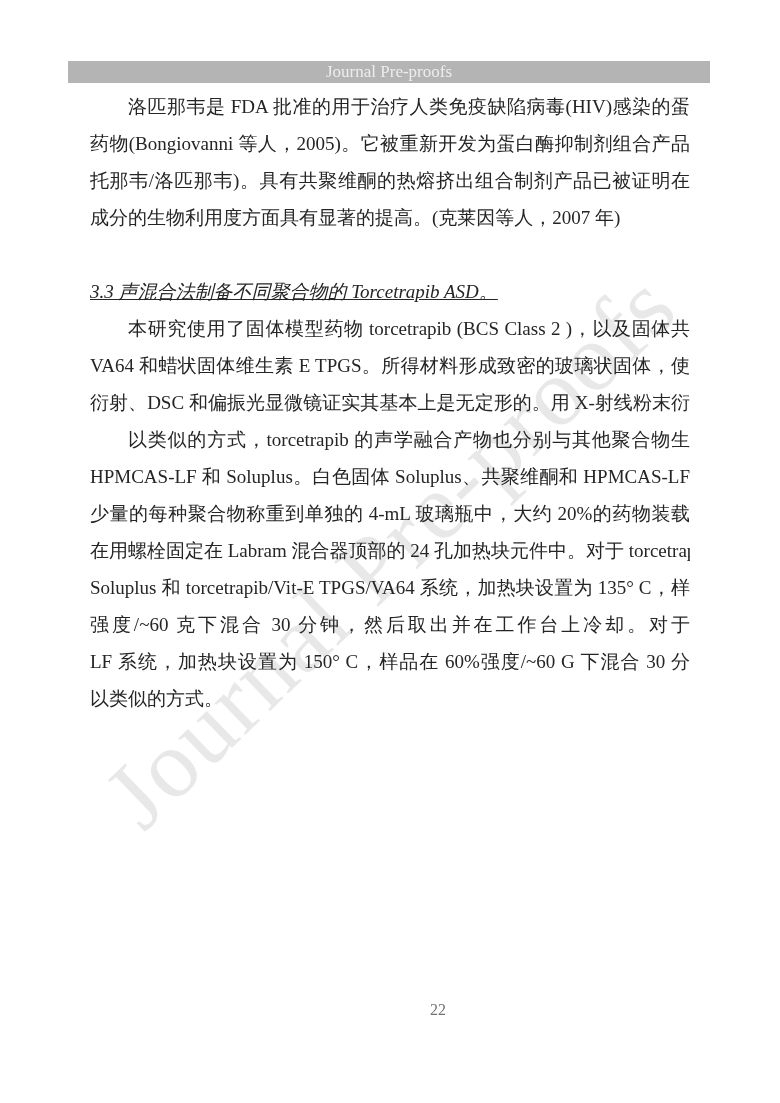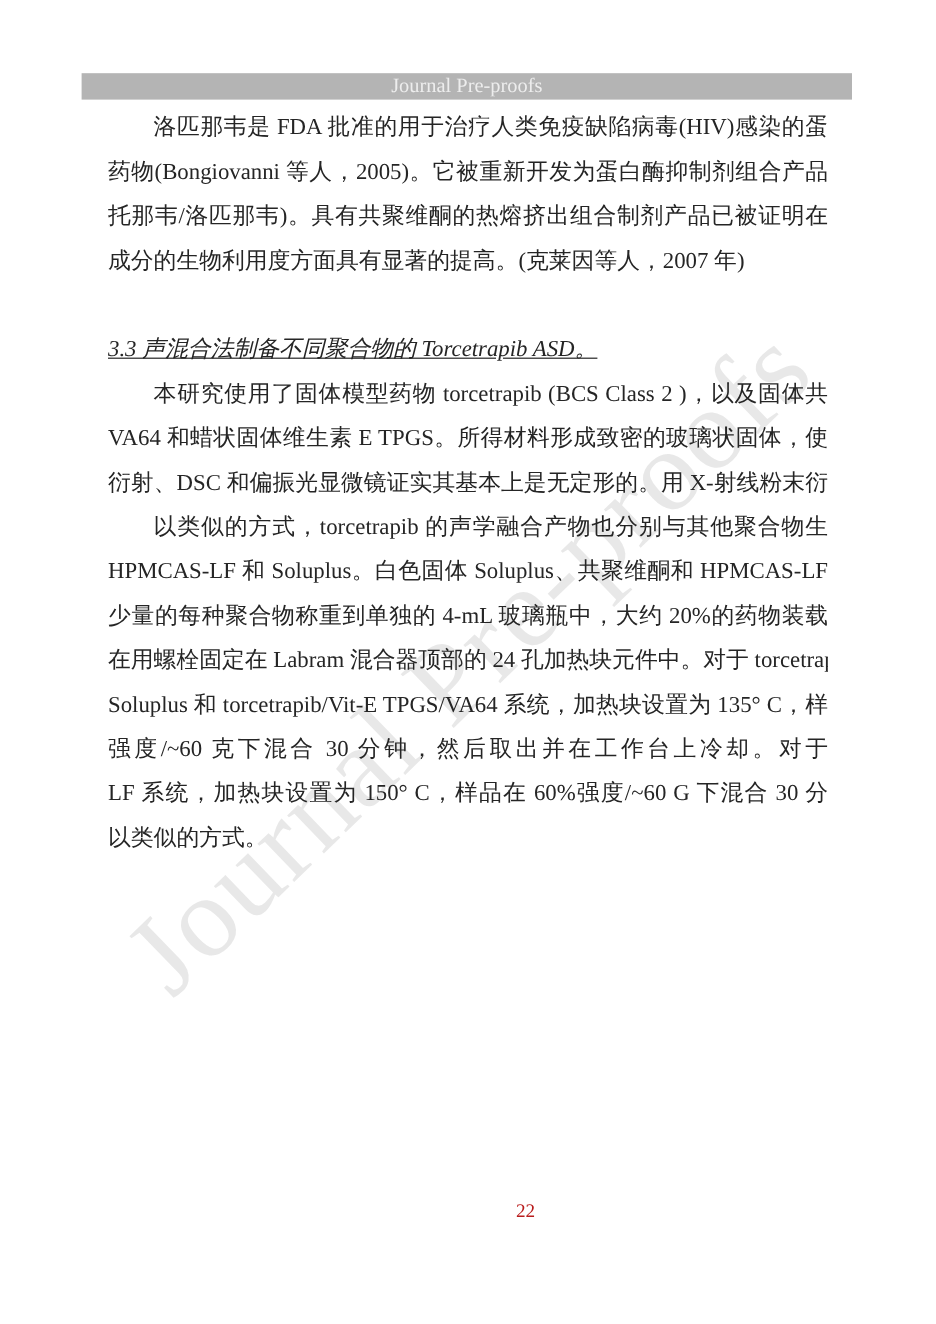--- a/index.html
+++ b/index.html
@@ -71,21 +71,21 @@
   .heading {
     font-style: italic;
     text-decoration: underline;
   }
   .page-number {
     position: absolute;
     top: 1001px;
     left: 438px;
     transform: translateX(-50%);
     font-size: 16px;
-    color: #b91c1c;
+    color: #737373;
   }
 </style>
 </head>
 <body>
 
 <div class="page">
 
   <div class="watermark">Journal Pre-proofs</div>
 
   <div class="header-bar">

